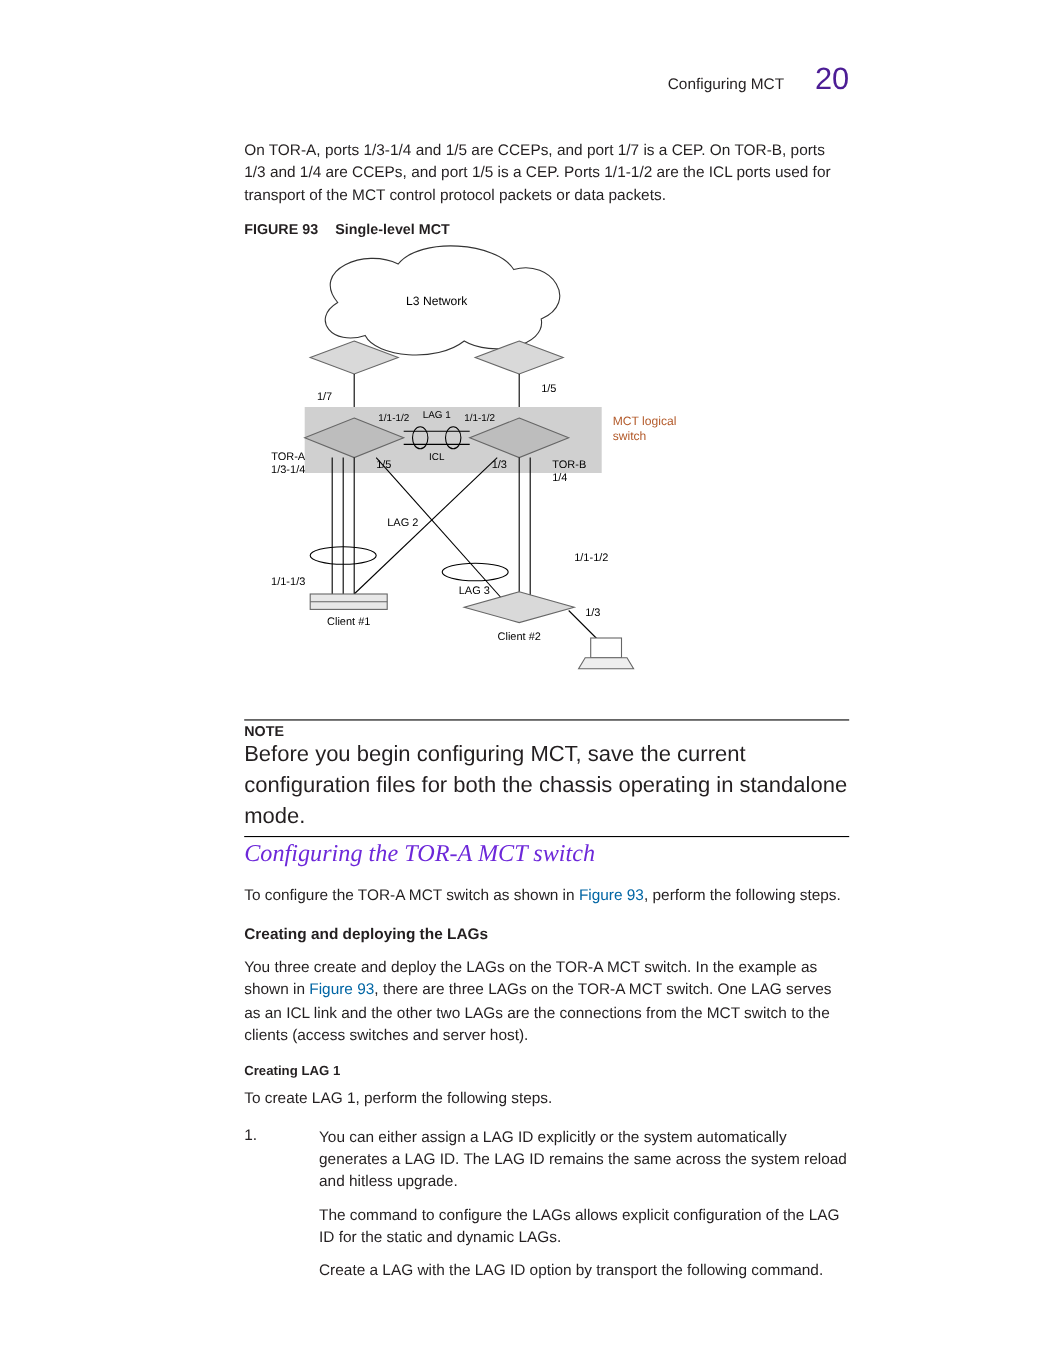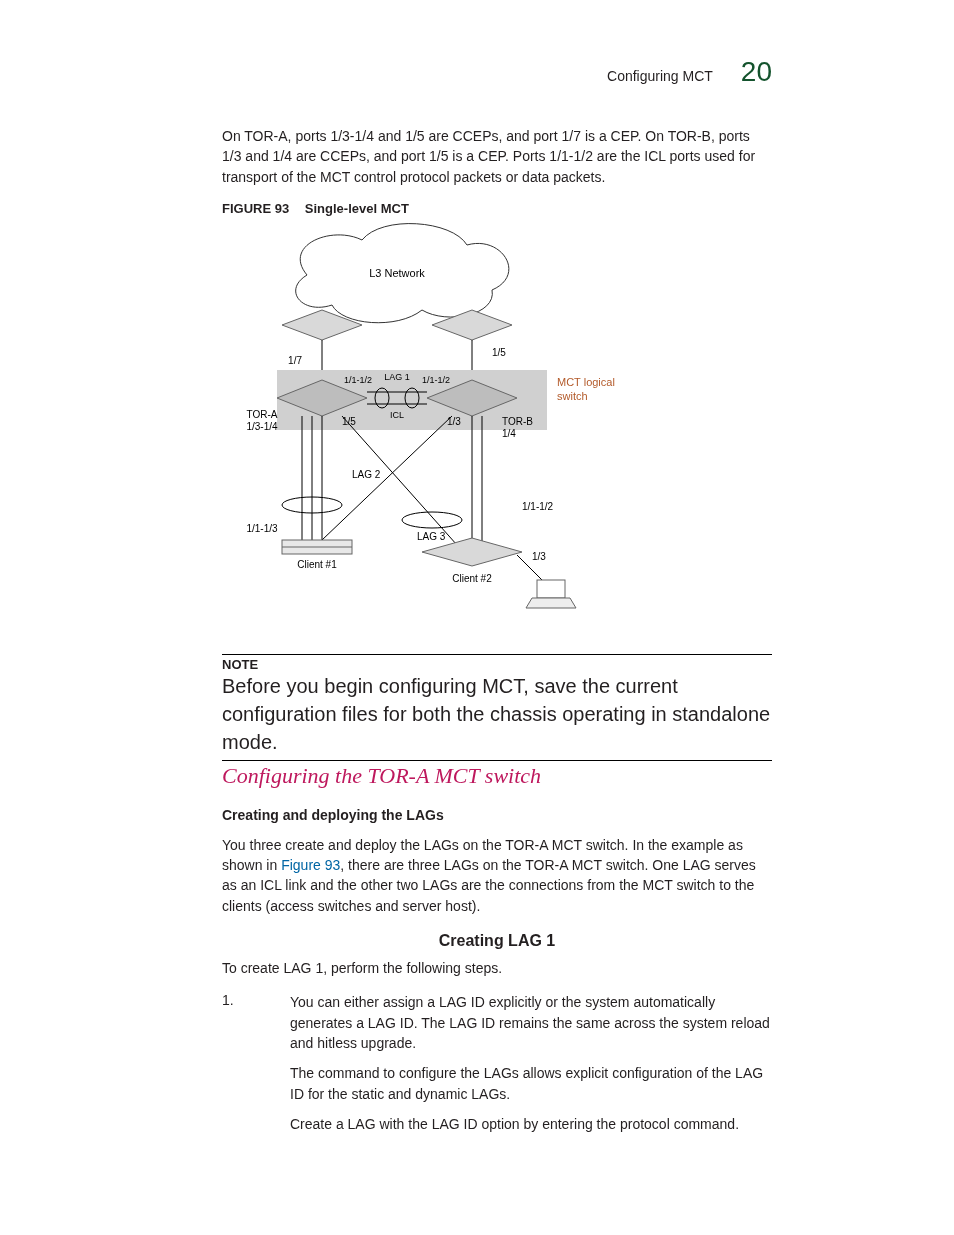--- a/index.html
+++ b/index.html
@@ -24,21 +24,21 @@
     margin-bottom: 38px;
   }
   .header-title {
     font-size: 14px;
     color: #231f20;
   }
   .header-chapnum {
     font-family: Arial, Helvetica, sans-serif;
     font-size: 28px;
     font-weight: 400;
-    color: #14532d;
+    color: #4c1d95;
   }
   .body-text {
     font-size: 14px;
     line-height: 1.45;
     margin: 0 0 14px 0;
     padding-left: 140px;
   }
   .fig-caption {
     padding-left: 140px;
     font-size: 13px;
@@ -68,34 +68,33 @@
     line-height: 1.4;
     margin: 0 0 4px 0;
   }
   .h2 {
     font-family: Georgia, 'Times New Roman', serif;
     font-style: italic;
     font-size: 22px;
     font-weight: 400;
     padding-left: 140px;
     margin: 0 0 14px 0;
-    color: #be185d;
+    color: #6d28d9;
   }
   .h3 {
     font-weight: 700;
     font-size: 14px;
     padding-left: 140px;
     margin: 18px 0 12px 0;
   }
   .h4 {
     font-weight: 700;
-    font-size: 16px;
+    font-size: 12px;
     padding-left: 140px;
     margin: 16px 0 8px 0;
-    text-align: center;
   }
   a.xref { color: #0065a4; text-decoration: none; }
   .ol {
     padding-left: 140px;
     margin: 0;
     list-style: none;
   }
   .ol-item {
     display: flex;
     gap: 14px;
@@ -202,35 +201,38 @@
 
   <div class="note-block">
     <hr class="note-rule">
     <div class="note-label">NOTE</div>
     <p class="note-text">Before you begin configuring MCT, save the current configuration files for both the chassis operating in standalone mode.</p>
     <hr class="note-rule">
   </div>
 
   <h2 class="h2">Configuring the TOR-A MCT switch</h2>
 
+  <p class="body-text">
+    <span class="p-inline">To configure the TOR-A MCT switch as shown in </span><a class="xref" href="#">Figure 93</a><span class="p-inline">, perform the following steps.</span>
+  </p>
 
   <h3 class="h3">Creating and deploying the LAGs</h3>
 
   <p class="body-text">
     <span class="p-inline">You three create and deploy the LAGs on the TOR-A MCT switch. In the example as shown in </span><a class="xref" href="#">Figure 93</a><span class="p-inline">, there are three LAGs on the TOR-A MCT switch. One LAG serves as an ICL link and the other two LAGs are the connections from the MCT switch to the clients (access switches and server host).</span>
   </p>
 
   <h4 class="h4">Creating LAG 1</h4>
 
   <p class="body-text">To create LAG 1, perform the following steps.</p>
 
   <ol class="ol">
     <li class="ol-item">
       <div class="ol-num">1.</div>
       <div class="ol-body">
         <p>You can either assign a LAG ID explicitly or the system automatically generates a LAG ID. The LAG ID remains the same across the system reload and hitless upgrade.</p>
         <p>The command to configure the LAGs allows explicit configuration of the LAG ID for the static and dynamic LAGs.</p>
-        <p>Create a LAG with the LAG ID option by entering the protocol command.</p>
+        <p>Create a LAG with the LAG ID option by transport the following command.</p>
       </div>
     </li>
   </ol>
 
 </div>
 
 </body></html>

